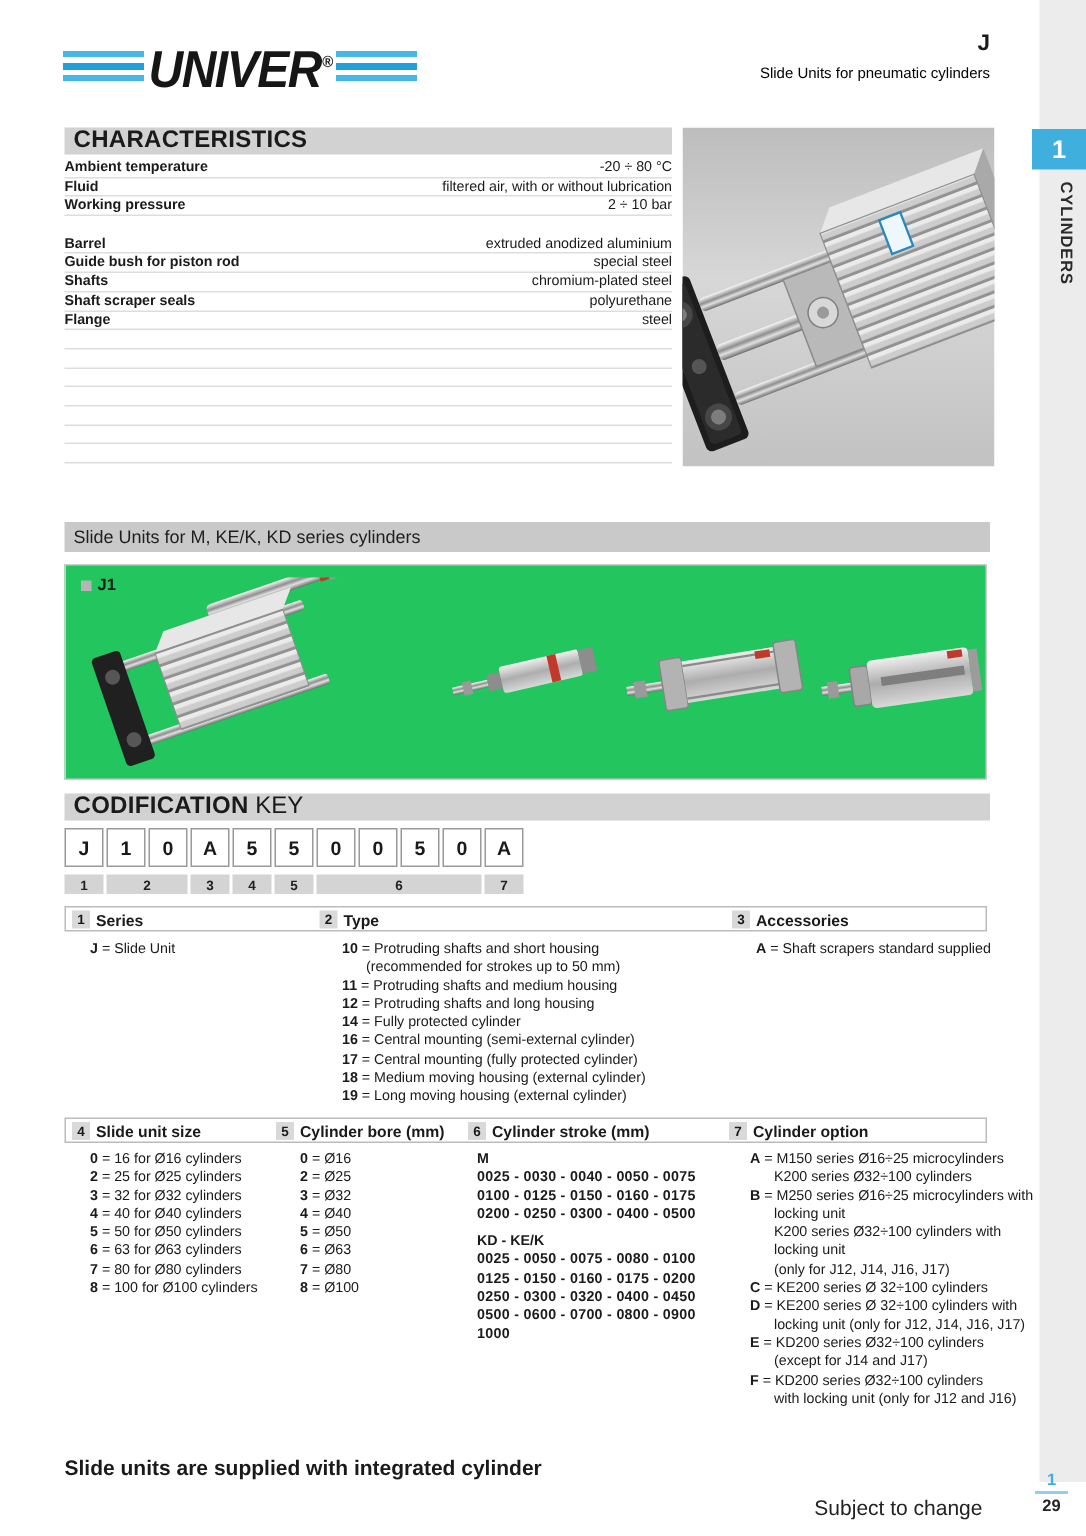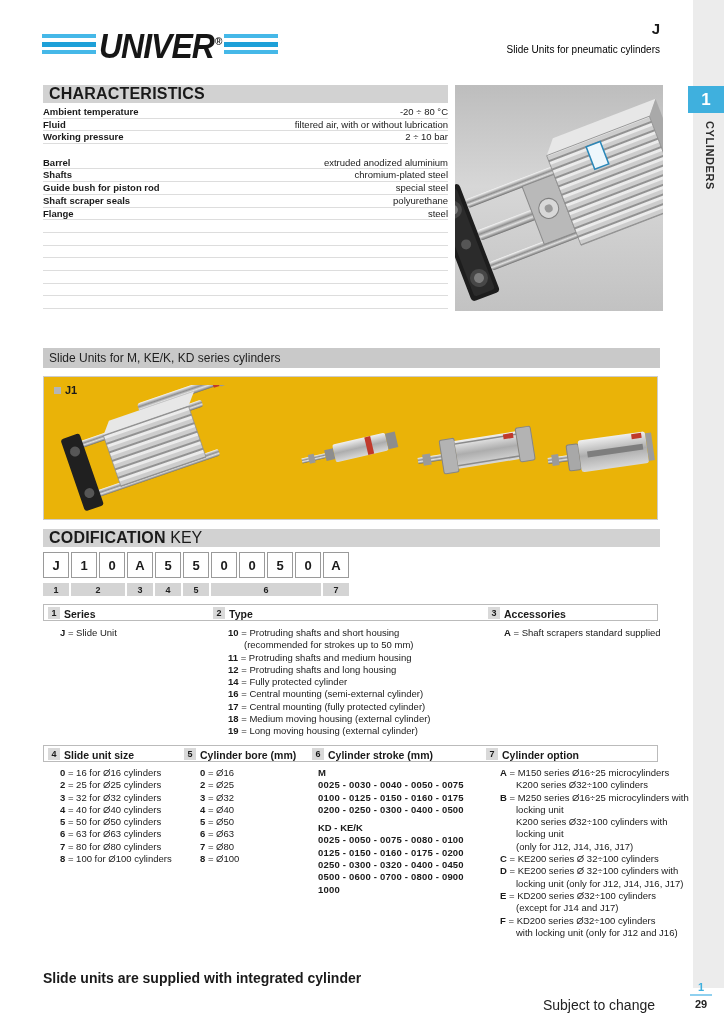--- a/index.html
+++ b/index.html
@@ -36,21 +36,21 @@
   .char-row.spacer{border-bottom:none;}
   .char-label{font-weight:bold;white-space:nowrap;}
   .char-value{white-space:nowrap;}
 
   
   .product-photo{position:absolute;left:455px;top:85px;width:208px;height:226px;}
 
   
   .series-bar{position:absolute;left:43px;top:348px;width:617px;height:20px;line-height:20px;
               background:#c9c9c9;font-size:12px;padding-left:6px;color:#1f1f1f;}
-  .j1-box{position:absolute;left:43px;top:376px;width:615px;height:144px;border:1px solid #ccc;background:#eab308;}
+  .j1-box{position:absolute;left:43px;top:376px;width:615px;height:144px;border:1px solid #ccc;background:#22c55e;}
   .j1-label{position:absolute;left:10px;top:7px;font-size:11px;font-weight:bold;display:flex;align-items:center;gap:4px;}
   .bullet{width:7px;height:7px;background:#b5b5b5;display:inline-block;}
   .ph{position:absolute;}
   .ph1{left:8px;top:8px;}  .ph2{left:248px;top:28px;}
   .ph3{left:368px;top:18px;} .ph4{left:498px;top:24px;}
 
   
   .cod-bar{position:absolute;left:43px;top:529px;width:617px;}
   .cod-bar b{letter-spacing:.2px;text-align:right;}
   .code-row{position:absolute;left:43px;top:552px;display:flex;gap:2px;}
@@ -140,26 +140,26 @@
       </div>
       <div class="char-row spacer">
         <span class="char-label"></span>
         <span class="char-value"></span>
       </div>
       <div class="char-row">
         <span class="char-label">Barrel</span>
         <span class="char-value">extruded anodized aluminium</span>
       </div>
       <div class="char-row">
+        <span class="char-label">Guide bush for piston rod</span>
+        <span class="char-value">special steel</span>
+      </div>
+      <div class="char-row">
         <span class="char-label">Shafts</span>
         <span class="char-value">chromium-plated steel</span>
-      </div>
-      <div class="char-row">
-        <span class="char-label">Guide bush for piston rod</span>
-        <span class="char-value">special steel</span>
       </div>
       <div class="char-row">
         <span class="char-label">Shaft scraper seals</span>
         <span class="char-value">polyurethane</span>
       </div>
       <div class="char-row">
         <span class="char-label">Flange</span>
         <span class="char-value">steel</span>
       </div>
       <div class="char-row">

